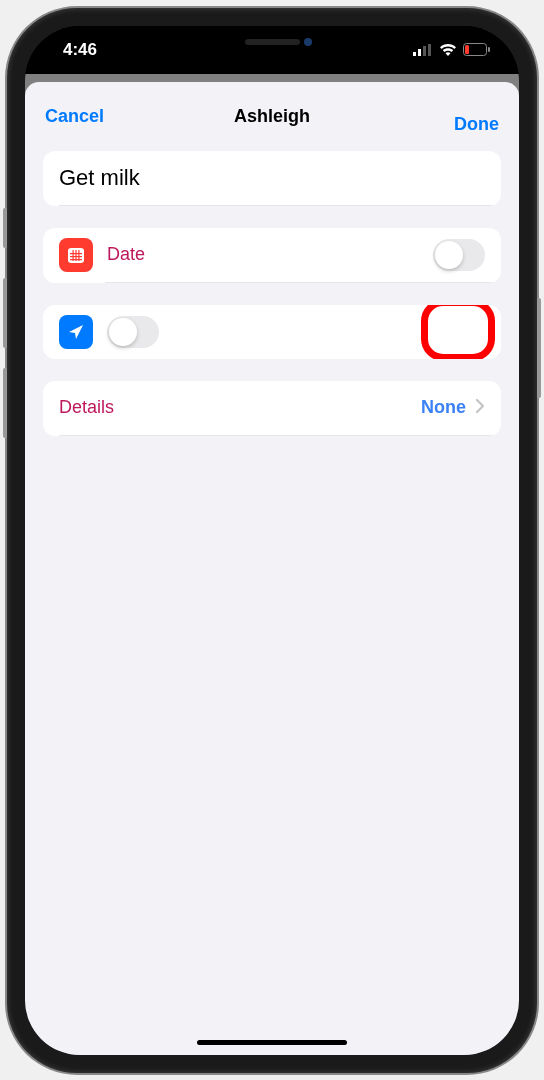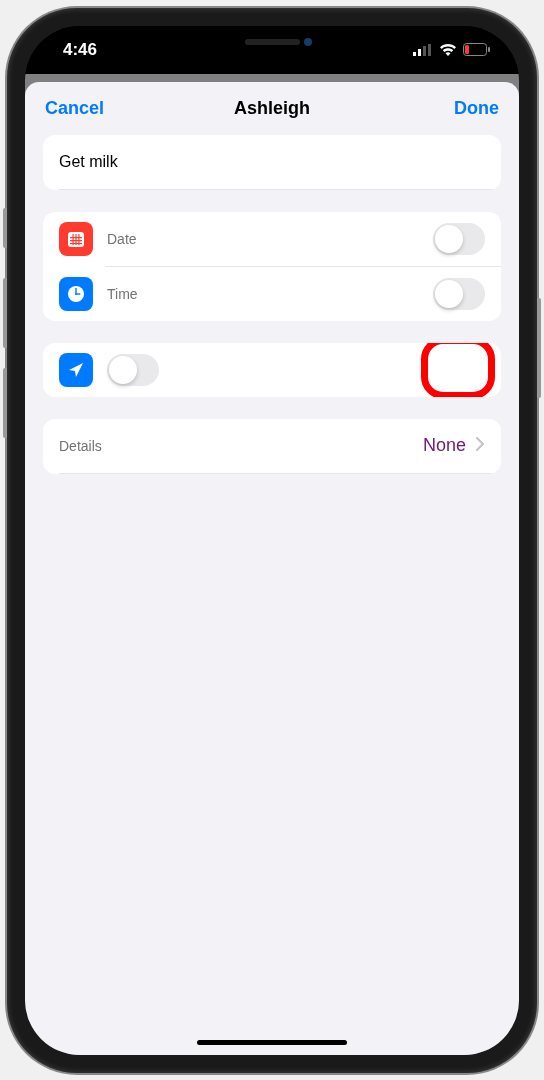--- a/index.html
+++ b/index.html
@@ -90,21 +90,21 @@
       align-items: center;
       justify-content: space-between;
       padding: 16px 20px;
     }
     .header-btn {
       color: #007aff;
       font-size: 18px;
       font-weight: 700;
       min-width: 70px;
     }
-    .header-btn.done { text-align: right; font-weight: 600; }
+    .header-btn.done { text-align: right; font-weight: 600; margin-top: 16px; }
     .header-title {
       font-size: 18px;
       font-weight: 600;
       color: #000;
     }
     .groups {
       padding: 0 18px;
     }
     .group {
       background: #fff;
@@ -119,42 +119,42 @@
       min-height: 54px;
       position: relative;
     }
     .row.with-icon { padding: 10px 16px; }
     .divider {
       border-top: 1px solid #e5e5ea;
       margin-left: 16px;
     }
     .divider.inset-icon { margin-left: 62px; }
     .title-text {
-      font-size: 16px;
+      font-size: 22px;
       color: #000;
     }
     .notes-placeholder {
       font-size: 18px;
       color: #c4c4c6;
     }
     .icon-box {
       width: 34px;
       height: 34px;
       border-radius: 8px;
       display: flex;
       align-items: center;
       justify-content: center;
       margin-right: 14px;
       flex-shrink: 0;
     }
     .icon-red { background: #ff3b30; }
     .icon-blue { background: #007aff; }
     .label {
-      font-size: 14px;
-      color: #737373;
+      font-size: 18px;
+      color: #be185d;
       flex: 1;
     }
     .toggle {
       width: 52px;
       height: 32px;
       background: #e9e9eb;
       border-radius: 16px;
       position: relative;
       flex-shrink: 0;
     }
@@ -173,21 +173,22 @@
       border: 7px solid #ff0000;
       border-radius: 22px;
       width: 74px;
       height: 62px;
       right: 6px;
       top: -6px;
       pointer-events: none;
     }
     .value-text {
       font-size: 18px;
-      color: #701a75;
+      color: #3b82f6;
+      font-weight: bold;
     }
     .chevron {
       margin-left: 10px;
       color: #c4c4c6;
     }
     .list-dot {
       width: 10px;
       height: 10px;
       border-radius: 50%;
       background: #af52de;
@@ -271,33 +272,20 @@
                     <rect x="9.4" y="5" width="1.2" height="11" fill="#ff3b30"></rect>
                     <rect x="12.3" y="5" width="1.2" height="11" fill="#ff3b30"></rect>
                   </svg>
               </div>
               <span class="label">Date</span>
               <div class="toggle">
                 <div class="toggle-knob"></div>
               </div>
             </div>
             <div class="divider inset-icon"></div>
-            <div class="row with-icon">
-              <div class="icon-box icon-blue">
-                <svg width="20" height="20" viewBox="0 0 20 20">
-                    <circle cx="10" cy="10" r="8" fill="#fff"></circle>
-                    <rect x="9.3" y="4" width="1.4" height="7" fill="#007aff"></rect>
-                    <rect x="9.3" y="9.3" width="5" height="1.4" fill="#007aff"></rect>
-                  </svg>
-              </div>
-              <span class="label">Time</span>
-              <div class="toggle">
-                <div class="toggle-knob"></div>
-              </div>
-            </div>
           </div>
 
           <div class="group">
             <div class="row with-icon" style="position:relative;">
               <div class="icon-box icon-blue">
                 <svg width="20" height="20" viewBox="0 0 20 20">
                     <path d="M3 10 L17 3 L10 17 L9 11 Z" fill="#fff"></path>
                   </svg>
               </div>
               <div class="toggle">

